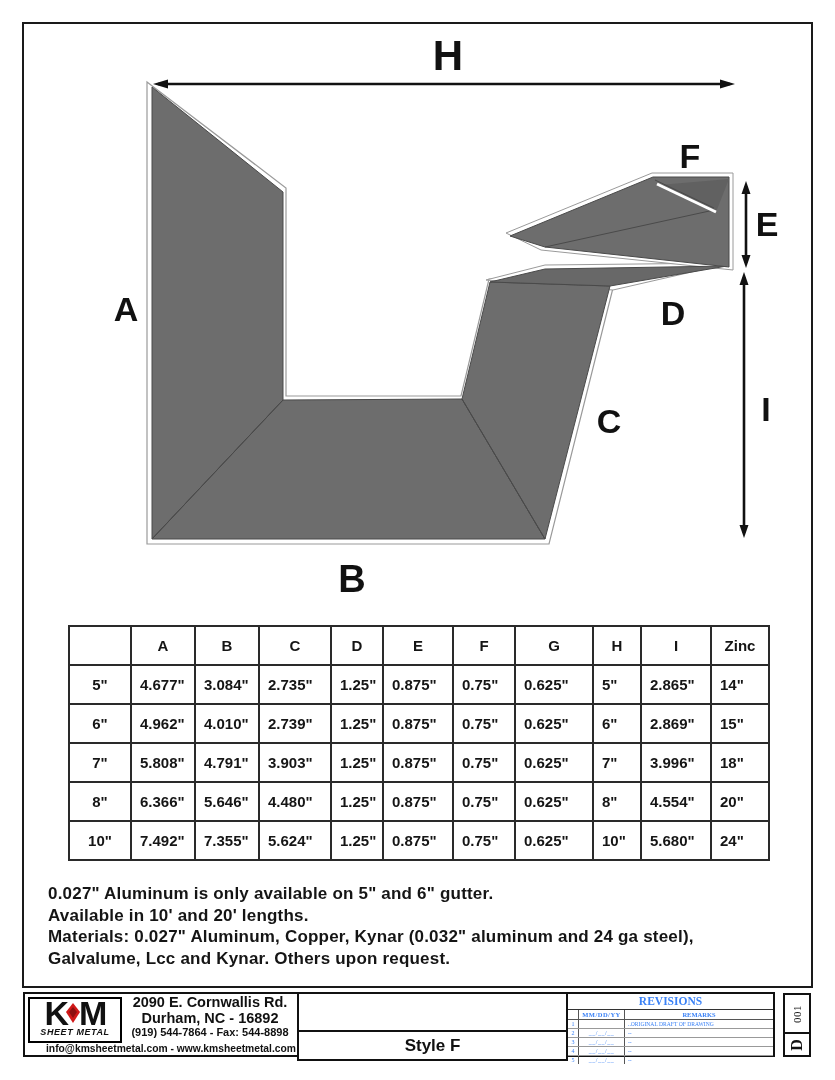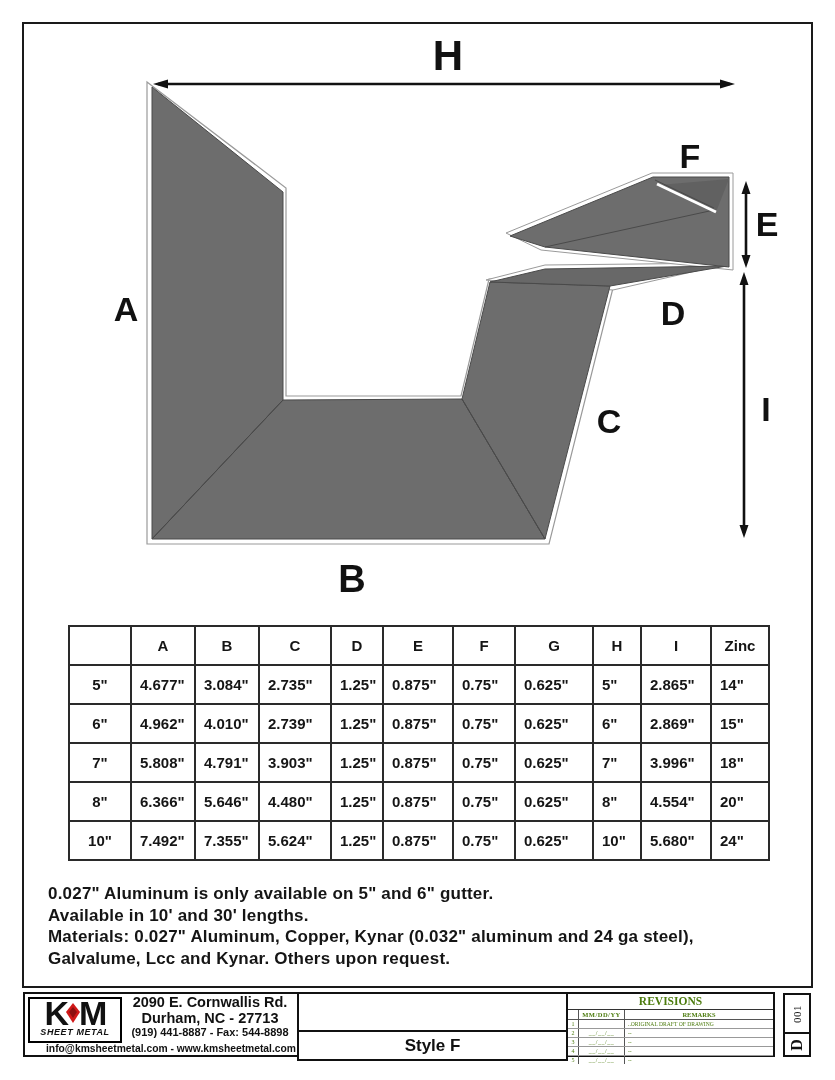--- a/index.html
+++ b/index.html
@@ -31,21 +31,21 @@
   .logo-sub{text-align:center;font-size:9px;font-weight:900;letter-spacing:.6px;margin-top:-1px;font-style:italic;}
   .addr{position:absolute;left:100px;top:1px;width:170px;text-align:center;}
   .addr-l1,.addr-l2{font-size:14.5px;font-weight:bold;line-height:15.5px;white-space:nowrap;}
   .addr-l3{font-size:11px;font-weight:bold;line-height:12px;white-space:nowrap;}
   .email-line{position:absolute;left:0;right:0;bottom:1px;text-align:center;font-size:10.3px;font-weight:600;white-space:nowrap;margin-left:20px;}
 
   .style-cell{position:absolute;left:0;right:0;bottom:0;height:27px;border-top:2px solid #111;
     display:flex;align-items:center;justify-content:center;font-size:17px;font-weight:bold;}
 
   
-  .rev{font-family:"Liberation Serif",serif;color:#4d7c0f;}
+  .rev{font-family:"Liberation Serif",serif;color:#3b82f6;}
   .rev-title{height:15px;line-height:15px;text-align:center;font-size:11.5px;font-weight:bold;border-bottom:1px solid #333;}
   .rev-subhead{display:flex;height:9px;border-bottom:1px solid #555;font-size:6.5px;font-weight:bold;}
   .rev-row{display:flex;height:8.1px;border-bottom:1px solid #999;font-size:6px;}
   .rev-row:last-child{border-bottom:none;}
   .rev-num{width:10px;text-align:center;border-right:1px solid #555;line-height:8px;}
   .rev-date{width:45px;text-align:center;border-right:1px solid #555;line-height:8px;letter-spacing:.5px;}
   .rev-remark{flex:1;padding-left:3px;line-height:8px;font-size:5.6px;white-space:nowrap;overflow:hidden;}
   .rev-subhead .rev-date{line-height:9px;}
   .rev-subhead .rev-remark{text-align:center;font-size:6.5px;line-height:9px;padding:0;}
 
@@ -202,41 +202,41 @@
       <td>0.625"</td>
       <td>10"</td>
       <td>5.680"</td>
       <td>24"</td>
     </tr>
   </tbody>
     </table>
 
   <div class="notes abs" style="left:48px;top:883px;width:720px;">
     <div>0.027" Aluminum is only available on 5" and 6" gutter.</div>
-    <div>Available in 10' and 30' lengths.</div>
+    <div>Available in 10' and 20' lengths.</div>
     <div>Materials: 0.027" Aluminum, Copper, Kynar (0.032" aluminum and 24 ga steel),</div>
     <div>Galvalume, Lcc and Kynar. Others upon request.</div>
   </div>
 
   <div class="tb-box" style="left:23px;top:992px;width:276px;height:65px;">
     <div class="logo-box">
       <div class="logo-km">
         <span class="kl">K</span>
         <svg width="14" height="20" style="margin:0 -1px;">
           <polygon points="7,0 14,9 7,20 0,9" fill="#d01818"></polygon>
           <polygon points="7,4 11,9 7,15 3,9" fill="#8e0f0f"></polygon>
         </svg>
         <span class="kl">M</span>
       </div>
       <div class="logo-sub">SHEET METAL</div>
     </div>
     <div class="addr">
       <div class="addr-l1">2090 E. Cornwallis Rd.</div>
-      <div class="addr-l2">Durham, NC - 27713</div>
-      <div class="addr-l3">(919) 441-8887 - Fax: 544-8898</div>
+      <div class="addr-l2">Durham, NC - 16892</div>
+      <div class="addr-l3">(919) 544-7864 - Fax: 544-8898</div>
     </div>
     <div class="email-line">info@kmsheetmetal.com - www.kmsheetmetal.com</div>
   </div>
 
   <div class="tb-box" style="left:297px;top:992px;width:271px;height:69px;padding-left:19px;">
     <div class="style-cell">Style F</div>
   </div>
 
   <div class="tb-box rev" style="left:566px;top:992px;width:209px;height:65px;">
     <div class="rev-title">REVISIONS</div>

